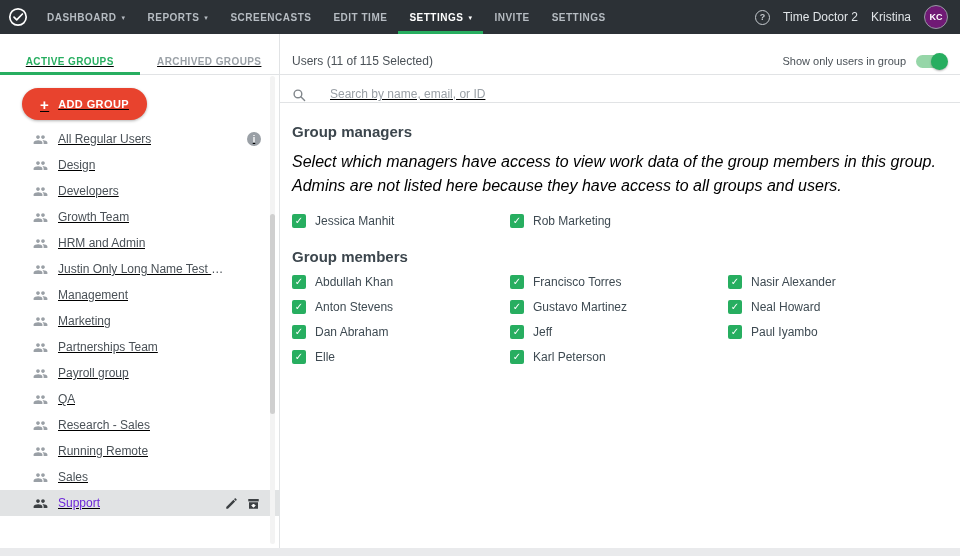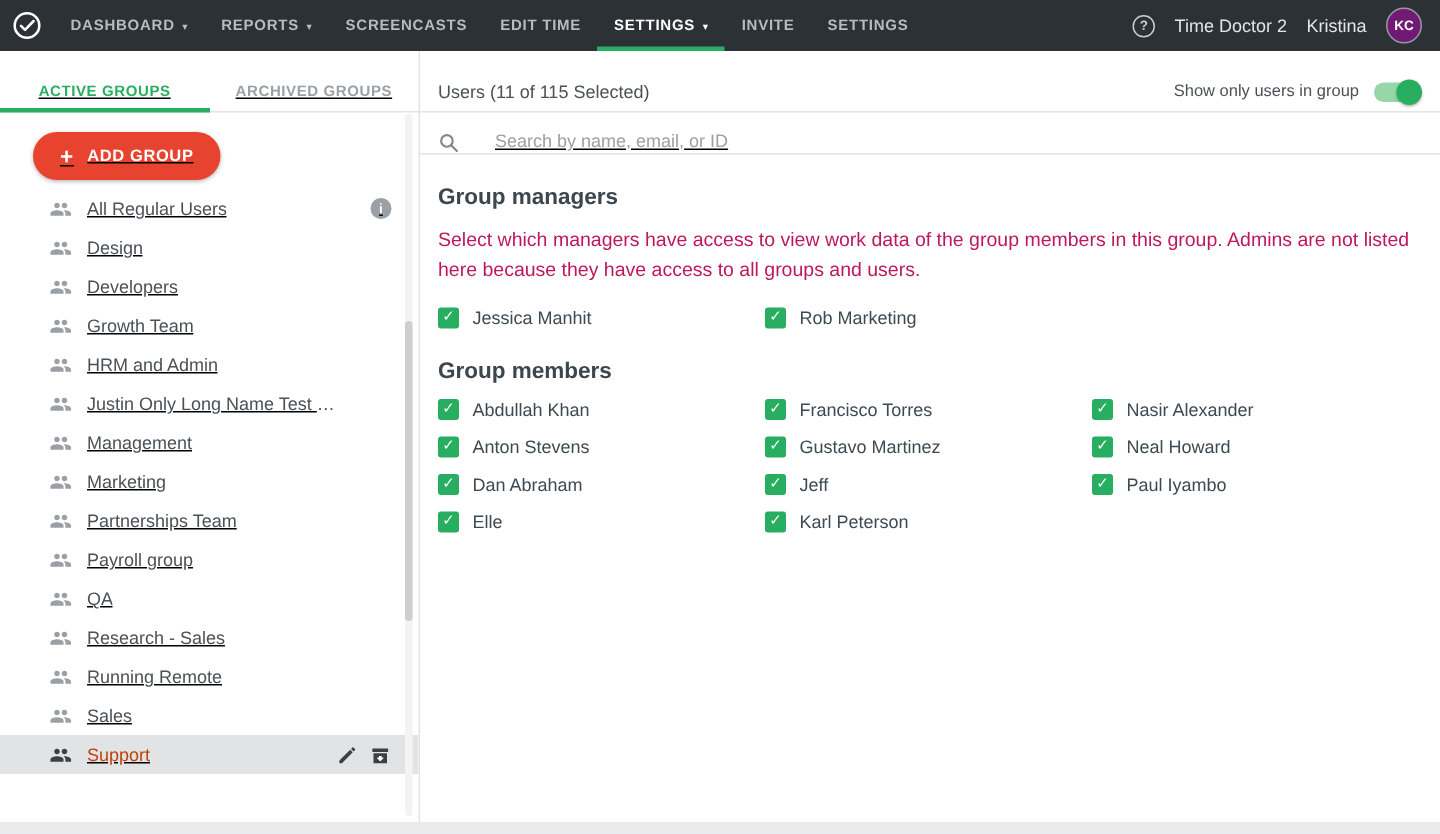--- a/index.html
+++ b/index.html
@@ -32,21 +32,21 @@
   
   .sidebar{width:280px;border-right:1px solid var(--divider);display:flex;flex-direction:column;position:relative;flex:0 0 280px;text-decoration:underline;}
   .tabs{display:flex;margin-top:14px;height:27px;border-bottom:1px solid var(--divider);}
   .tab{flex:1;display:flex;align-items:center;justify-content:center;font-size:10px;font-weight:700;letter-spacing:.4px;color:#9aa0a6;cursor:pointer;position:relative;}
   .tab.active{color:var(--accent);}
   .tab.active::after{content:"";position:absolute;left:0;right:0;bottom:-1px;height:3px;background:var(--accent);}
   .add-group{margin:13px 0 0 22px;height:32px;border-radius:17px;background:var(--danger);color:#fff;display:inline-flex;align-items:center;gap:9px;padding:0 18px;font-size:11px;font-weight:700;letter-spacing:.4px;width:max-content;cursor:pointer;box-shadow:0 1px 3px rgba(0,0,0,.3);}
   .plus{font-size:15px;font-weight:700;line-height:1;}
   .group-list{margin-top:6px;flex:1;overflow:hidden;}
   .group-item{height:26px;display:flex;align-items:center;padding:0 18px 0 33px;gap:10px;font-size:12px;color:#4a5157;cursor:pointer;}
-  .group-item.selected{background:#e1e3e4;color:#c2410c;}
+  .group-item.selected{background:#e1e3e4;color:#6d28d9;}
   .gicon{width:15px;height:15px;color:#9aa0a6;display:flex;flex:0 0 15px;}
   .group-item.selected .gicon{color:#3c4043;}
   .glabel{white-space:nowrap;overflow:hidden;text-overflow:ellipsis;max-width:172px;}
   .grow{flex:1;}
   .info{width:14px;height:14px;border-radius:50%;background:#9aa0a6;color:#fff;font-size:9px;font-weight:700;display:flex;align-items:center;justify-content:center;cursor:pointer;flex:0 0 14px;}
   .actions{display:flex;gap:7px;color:#3c4043;}
   .act{width:15px;height:15px;display:flex;cursor:pointer;}
   .scroll-track{position:absolute;right:4px;top:42px;bottom:4px;width:5px;background:#f3f3f3;border-radius:3px;}
   .scroll-thumb{position:absolute;right:4px;top:180px;height:200px;width:5px;background:#cfcfcf;border-radius:3px;cursor:pointer;}
   
@@ -56,21 +56,21 @@
   .toggle{width:30px;height:13px;border-radius:7px;background:#cfd8dc;position:relative;cursor:pointer;flex:0 0 30px;}
   .toggle.on{background:#96d6a8;}
   .knob{position:absolute;width:17px;height:17px;border-radius:50%;top:-2px;left:-2px;background:#fff;box-shadow:0 1px 2px rgba(0,0,0,.3);}
   .toggle.on .knob{left:auto;right:-2px;background:var(--accent);}
   .search-row{height:28px;border-bottom:1px solid var(--divider);display:flex;align-items:flex-end;gap:22px;padding:0 12px;text-decoration:underline;}
   .search-icon{width:14px;height:14px;color:#80868b;display:flex;flex:0 0 14px;}
   .search-input{border:none;outline:none;flex:1;font-size:12px;color:#333;font-family:inherit;background:transparent;}
   .search-input::placeholder{color:#9aa0a6;}
   .section{padding:14px 14px 0 12px;}
   .sec-title{font-size:15px;font-weight:700;color:#3c464d;margin:6px 0 10px;}
-  .desc{font-size:13px;color:#be185d;line-height:1.5;margin:0 0 16px;max-width:650px;}
+  .desc{font-size:16px;color:#000000;line-height:1.5;margin:0 0 16px;max-width:650px;font-style:italic;}
   .grid{display:grid;row-gap:11px;}
   .managers{grid-template-columns:repeat(3,218px);margin-bottom:20px;}
   .members{grid-template-rows:repeat(4,auto);grid-auto-flow:column;grid-auto-columns:218px;}
   .check-item{display:flex;align-items:center;gap:9px;cursor:pointer;}
   .cb{width:14px;height:14px;border-radius:2px;background:var(--accent);color:#fff;display:flex;align-items:center;justify-content:center;font-size:10px;line-height:1;flex:0 0 14px;}
   .cb-label{font-size:12px;color:#3e4a52;}
 </style>
 </head>
 <body>
 

